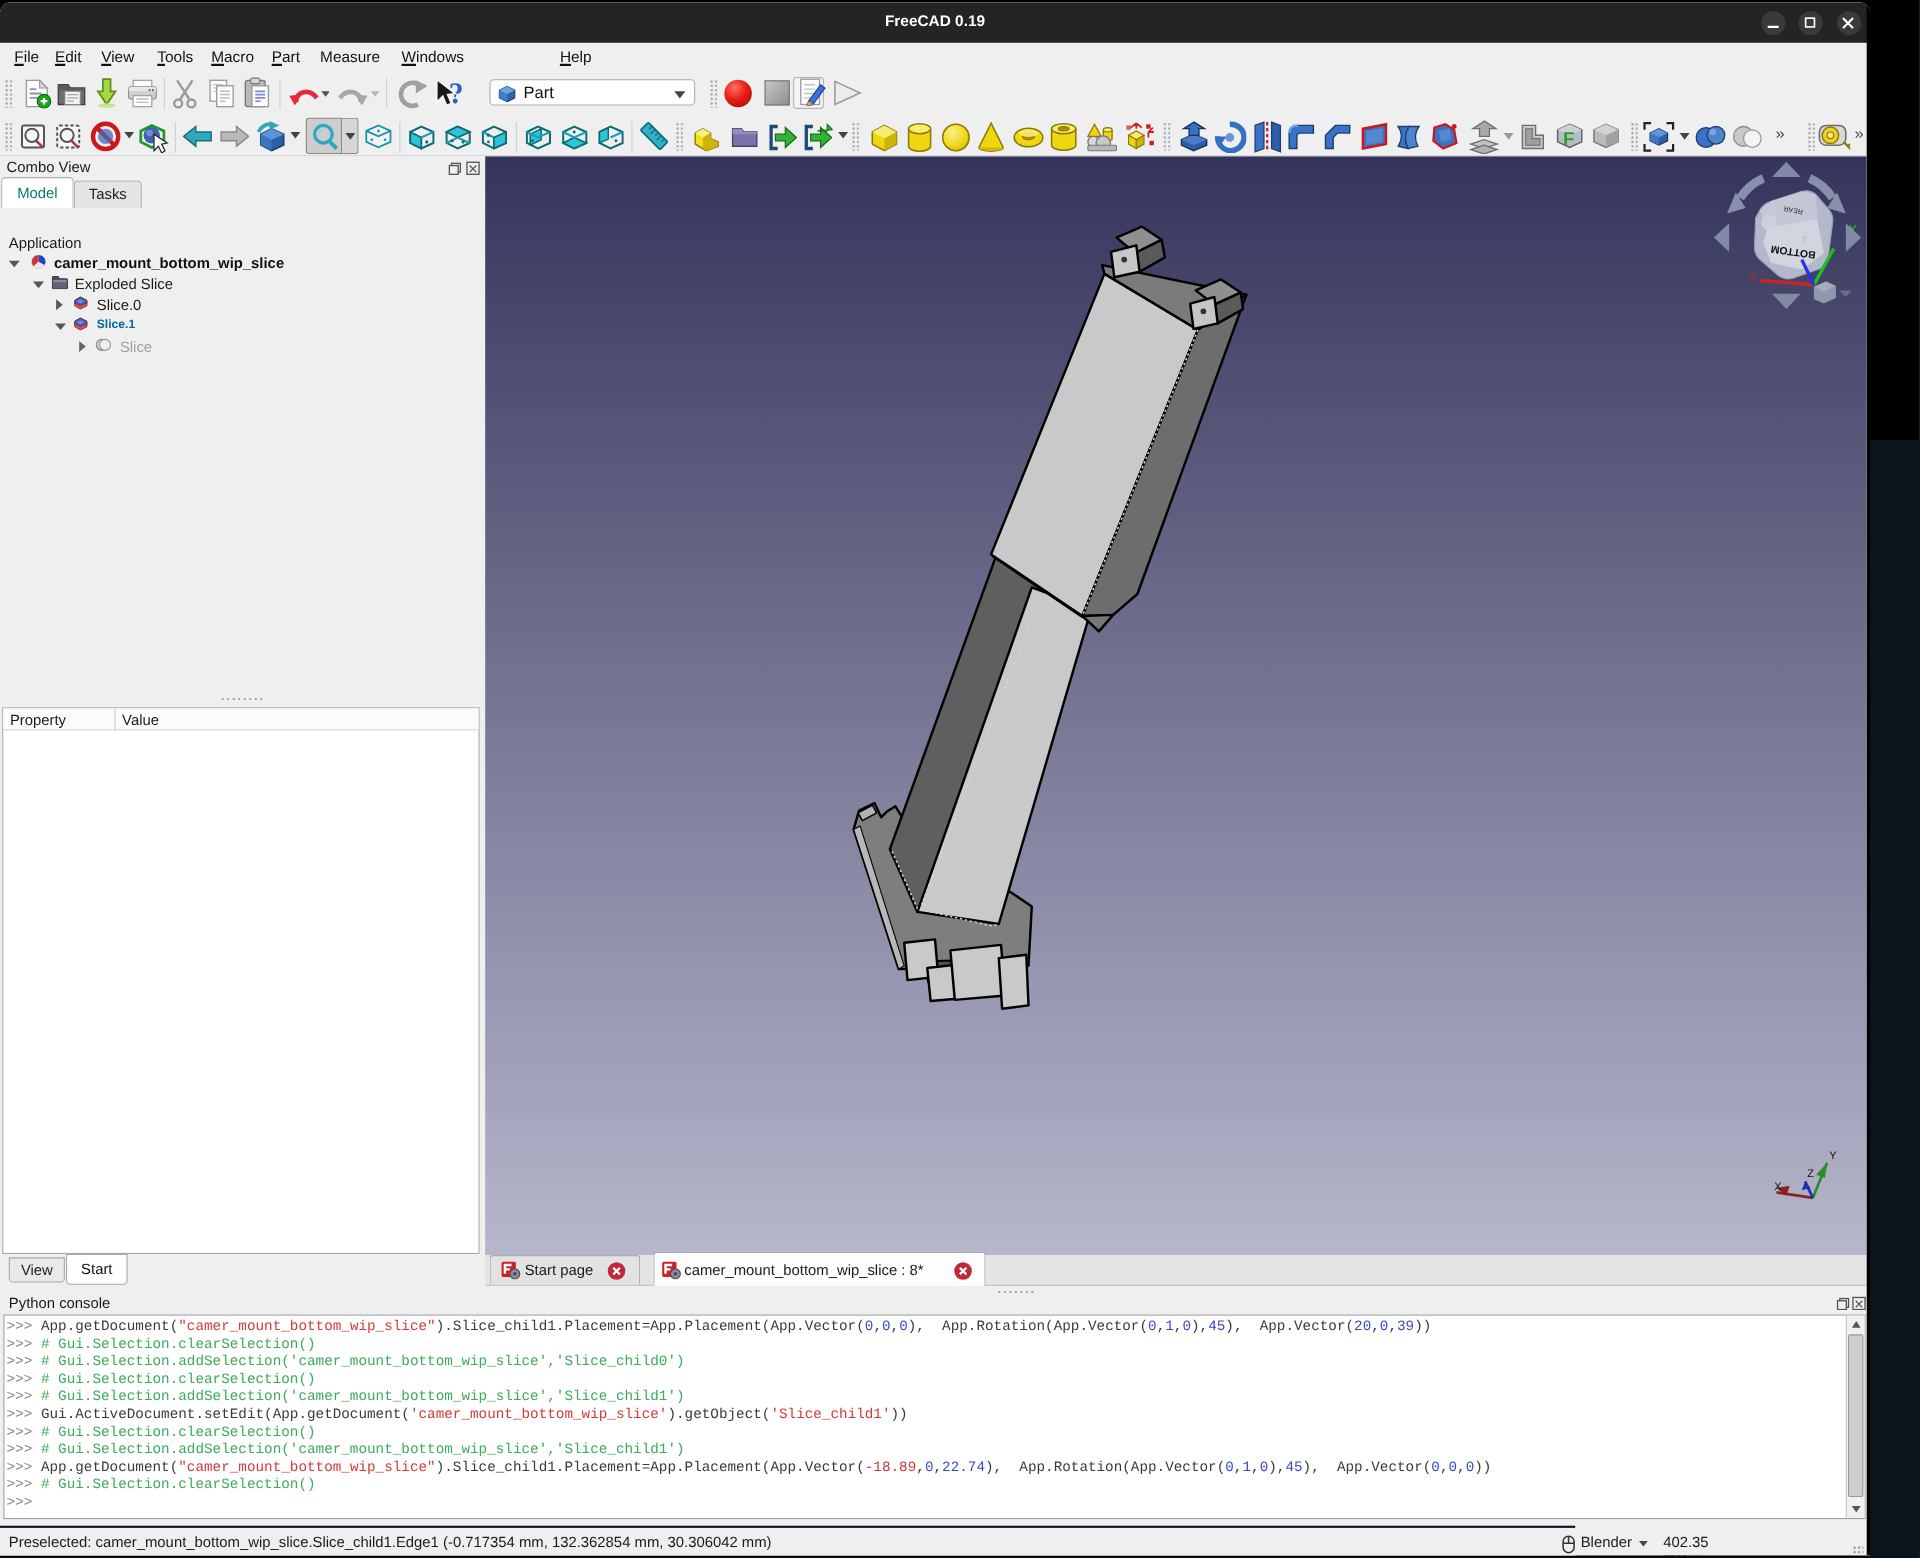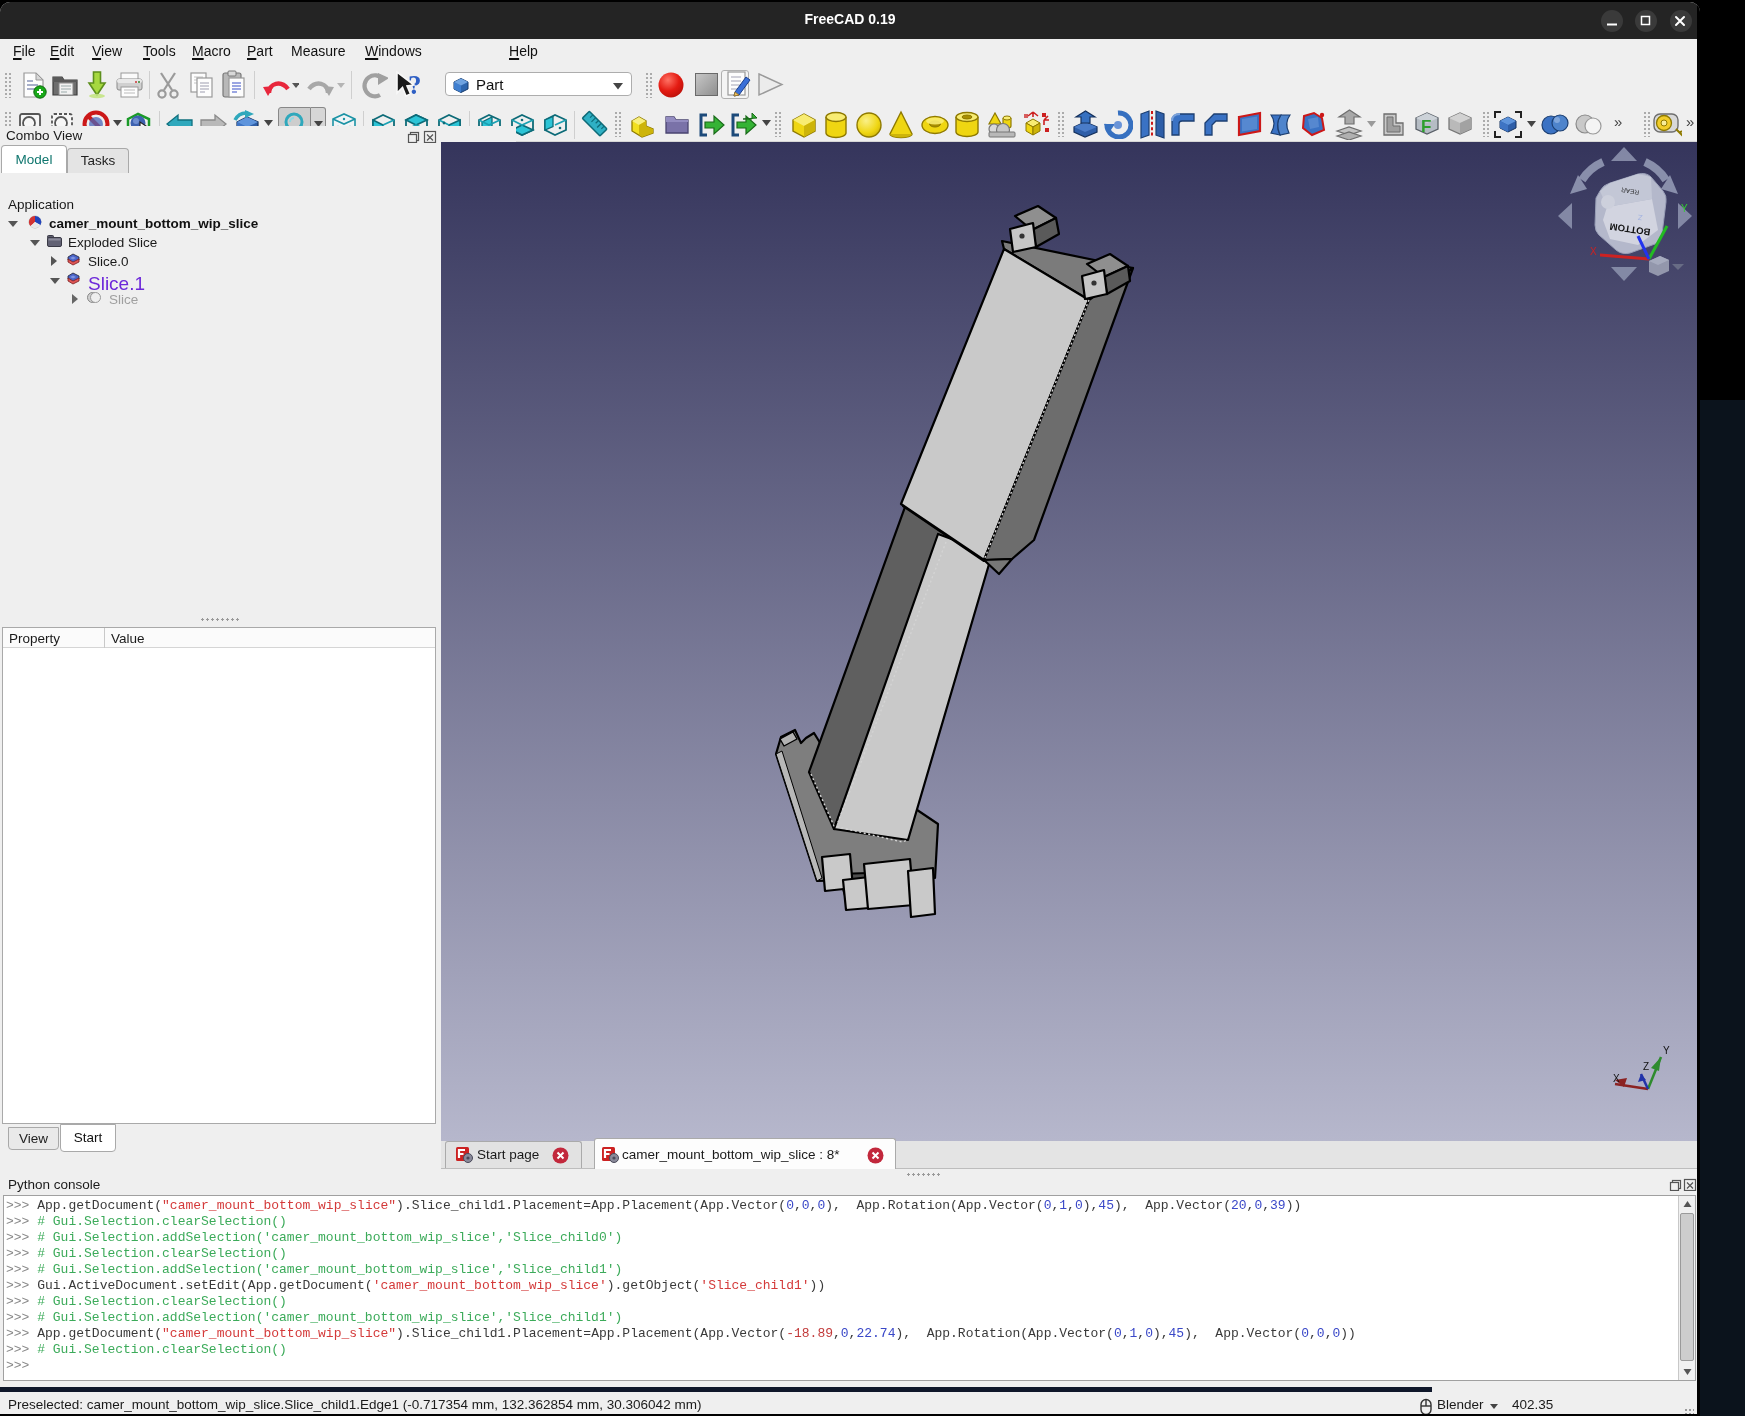--- a/index.html
+++ b/index.html
@@ -11,25 +11,25 @@
   #title-text { position:absolute; left:0; top:9px; width:1700px; text-align:center; color:#fff; font-size:14px; font-weight:bold; }
   .winbtn { position:absolute; top:8px; width:22px; height:22px; border-radius:11px; background:#3a3a3a; }
   #menubar { position:absolute; left:0; top:37px; width:1700px; height:25px; background:#efefef; }
   .menu-item { position:absolute; top:4px; font-size:14px; color:#111; }
   .menu-item u { text-decoration-thickness:1.5px; text-underline-offset:2px; }
   #toolbar1 { position:absolute; left:0; top:62px; width:1700px; height:41px; background:#efefef; }
   #toolbar2 { position:absolute; left:0; top:103px; width:1700px; height:37px; background:#efefef; border-bottom:1px solid #d6d6d6; }
   .grip { position:absolute; width:7px; height:26px; background-image:radial-gradient(#ababab 1px, transparent 1.2px); background-size:4px 4px; }
   .tsep { position:absolute; width:1px; height:28px; background:#cfcfcf; }
   .ticon { position:absolute; }
-  #leftpanel { position:absolute; left:0; top:124px; width:516px; height:1027px; background:#efefef;padding-left:25px; }
+  #leftpanel { position:absolute; left:0; top:140px; width:516px; height:1027px; background:#efefef;padding-left:25px; }
   #viewport { position:absolute; left:441px; top:140px; width:1256px; height:999px; }
   #tabbar { position:absolute; left:441px; top:1139px; width:1256px; height:28px; background:#e4e4e4; border-bottom:1px solid #bdbdbd;}
   #console { position:absolute; left:0; top:1167px; width:1700px; height:218px; background:#efefef; }
-  #statusbar { position:absolute; left:0; top:1385px; width:1432px; height:29px; background:#efefef; border-top:5px solid #0f172a;padding-left:24px; }
+  #statusbar { position:absolute; left:0; top:1385px; width:1432px; height:29px; background:#efefef; border-top:2px solid #0f172a;padding-left:24px; }
   #winborder-r { position:absolute; left:1697px; top:0; width:3px; height:1412px; background:#000; }
   .mono { font-family:"Liberation Mono", monospace; }
 </style>
 </head>
 <body>
 <div id="desktop">
     <div id="desk-low"></div>
   </div>
 <div id="win">
   <div id="titlebar">
@@ -516,21 +516,21 @@
     </svg>
     <div style="position:absolute;left:88px;top:128px;font-size:13.5px;color:#1a1a1a;">Slice.0</div>
     <svg style="position:absolute;left:49px;top:151px;" width="12" height="8">
         <polygon points="1,1 11,1 6,7" fill="#555"></polygon>
       </svg>
     <svg style="position:absolute;left:66px;top:145px;" width="15" height="15">
       <polygon points="2,5 7,2 13,5 13,8 7,11 2,8" fill="#4a63c8" stroke="#223" stroke-width="0.8"></polygon>
       <polygon points="2,7 7,10 13,7 13,10 7,13 2,10" fill="#e05555" stroke="#7a2020" stroke-width="0.8"></polygon>
       <polygon points="4,6 7,4.5 10,6 7,7.5" fill="#7e93e0"></polygon>
     </svg>
-    <div style="position:absolute;left:88px;top:147px;font-size:19px;color:#6d28d9;">Slice.1</div>
+    <div style="position:absolute;left:88px;top:147px;font-size:11px;color:#0369a1;font-weight:bold;">Slice.1</div>
     <svg style="position:absolute;left:71px;top:167px;" width="8" height="12">
         <polygon points="1,1 7,6 1,11" fill="#666"></polygon>
       </svg>
     <svg style="position:absolute;left:86px;top:164px;" width="16" height="15">
       <circle cx="6.5" cy="7.5" r="5" fill="#cfcfcf" stroke="#888" stroke-width="1"></circle>
       <circle cx="9.5" cy="7.5" r="5" fill="#efefef" stroke="#999" stroke-width="1"></circle>
       <path d="M7 3.2 A5 5 0 0 0 7 11.8 A5 5 0 0 1 7 3.2" fill="#aaa"></path>
     </svg>
     <div style="position:absolute;left:109px;top:166px;font-size:13.5px;color:#a0a0a0;">Slice</div>
     <div style="position:absolute;left:200px;top:491px;width:40px;height:6px;background-image:radial-gradient(#9a9a9a 1px, transparent 1.2px);background-size:5px 5px;"></div>

